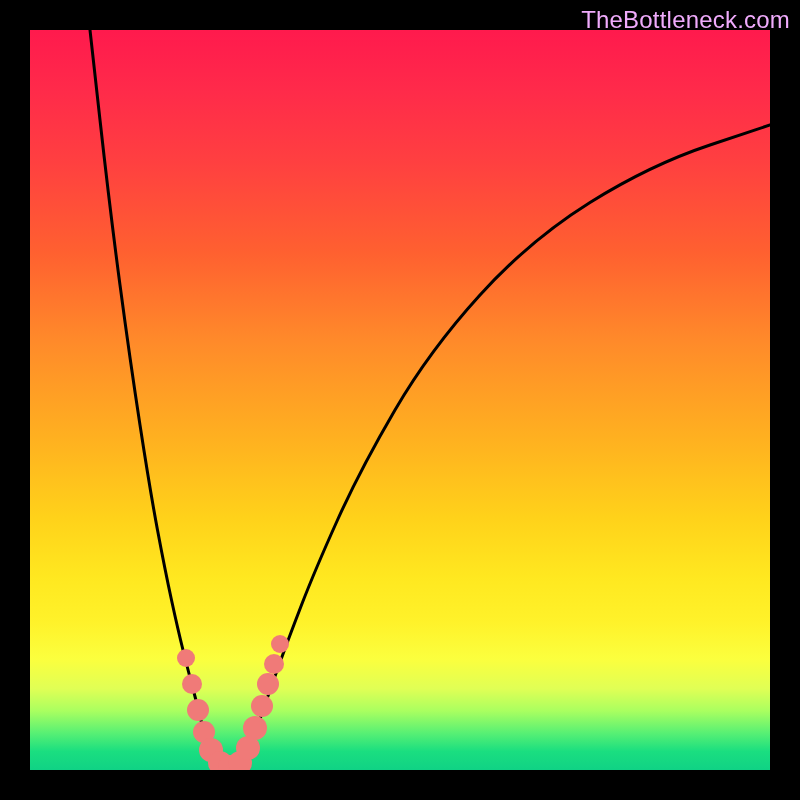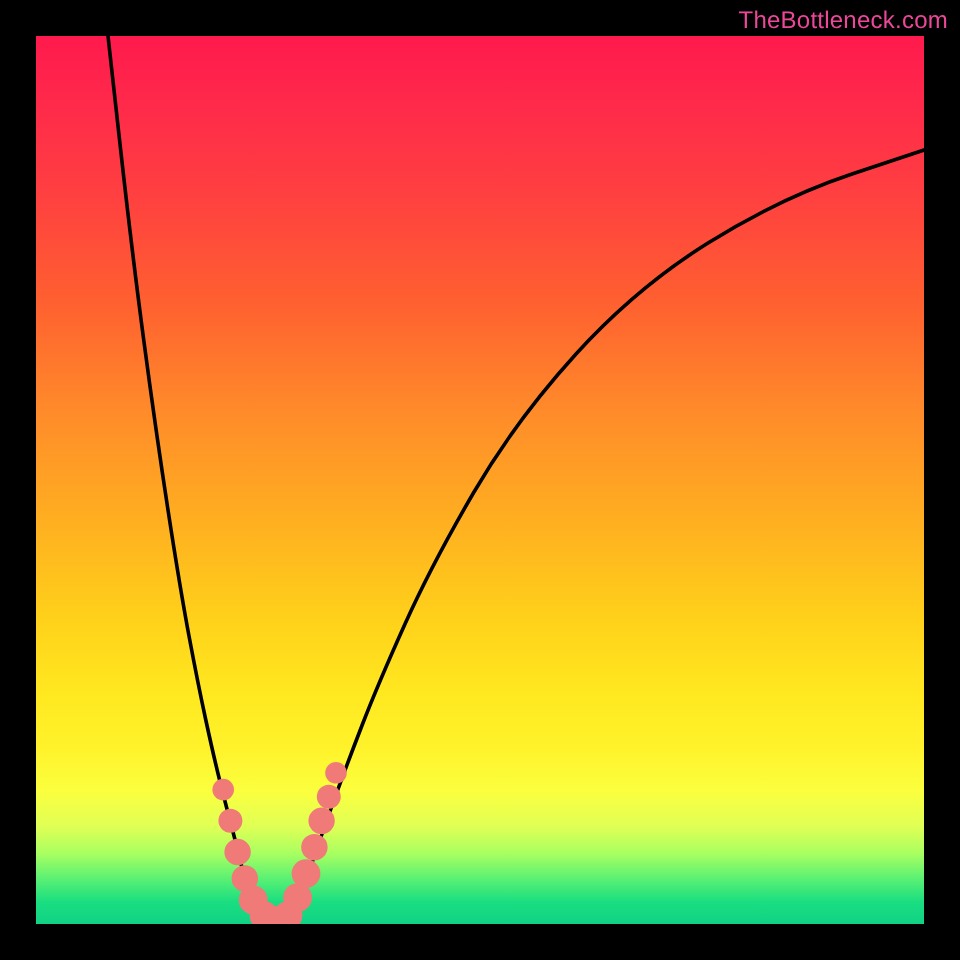--- a/index.html
+++ b/index.html
@@ -48,22 +48,22 @@
     left: 0;
     top: 0;
     width: 740px;
     height: 740px;
     pointer-events: none;
   }
   .watermark {
     position: absolute;
     top: 6px;
     right: 10px;
-    color: #ec4899;
-    font-size: 20px;
+    color: #f0abfc;
+    font-size: 24px;
     letter-spacing: 0.2px;
     font-weight: 400;
     user-select: none;
   }
 </style>
 </head>
 <body>
 
 <div class="frame">
   <div class="plot">

